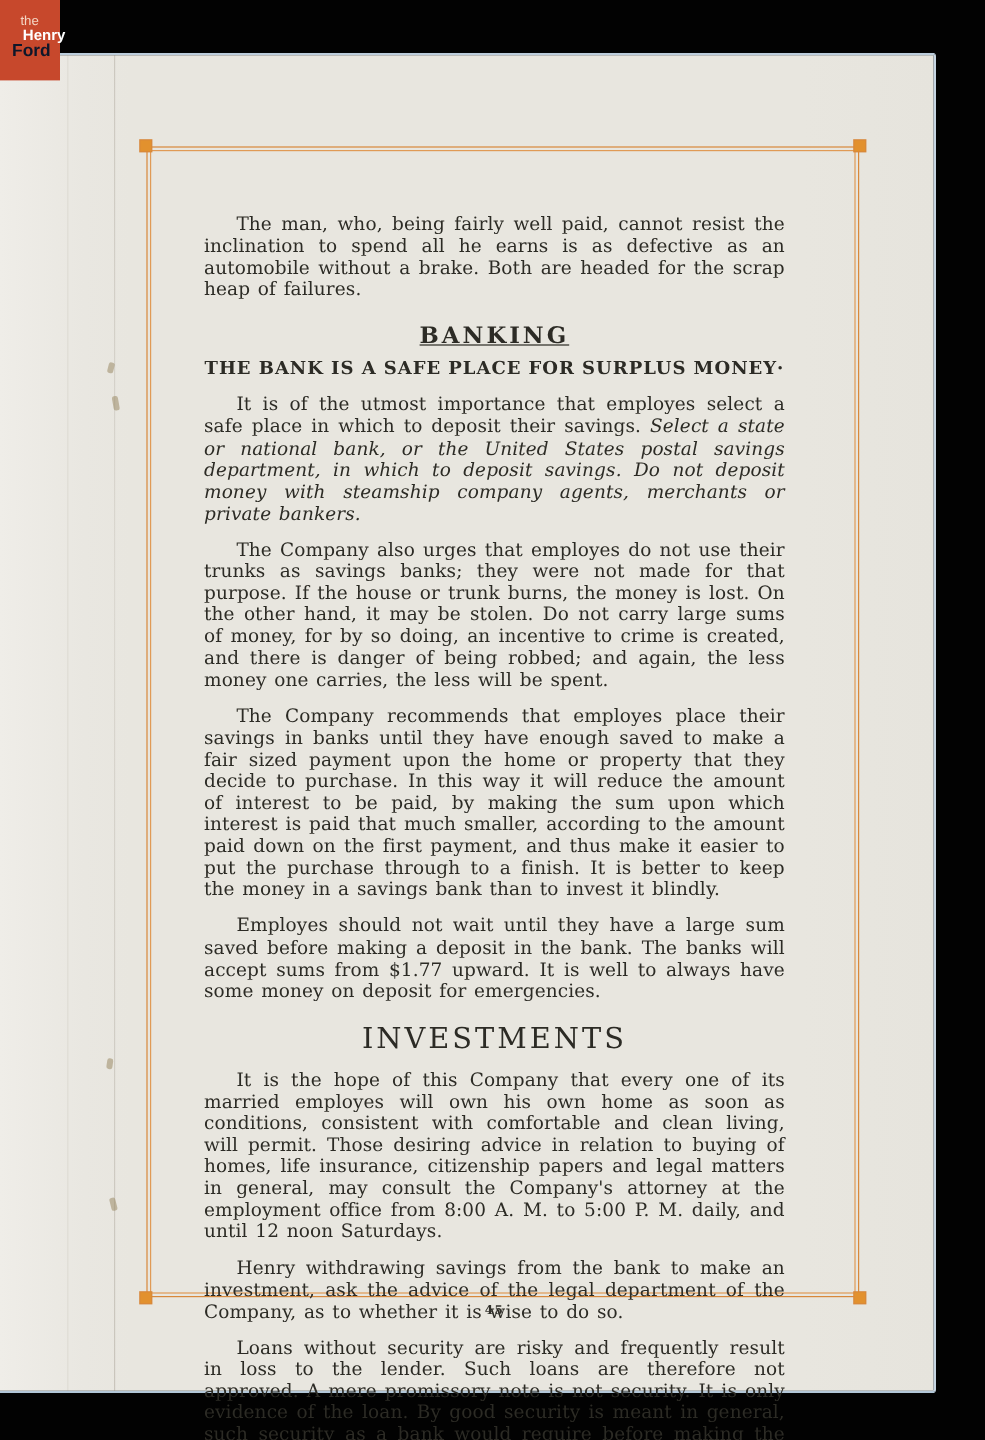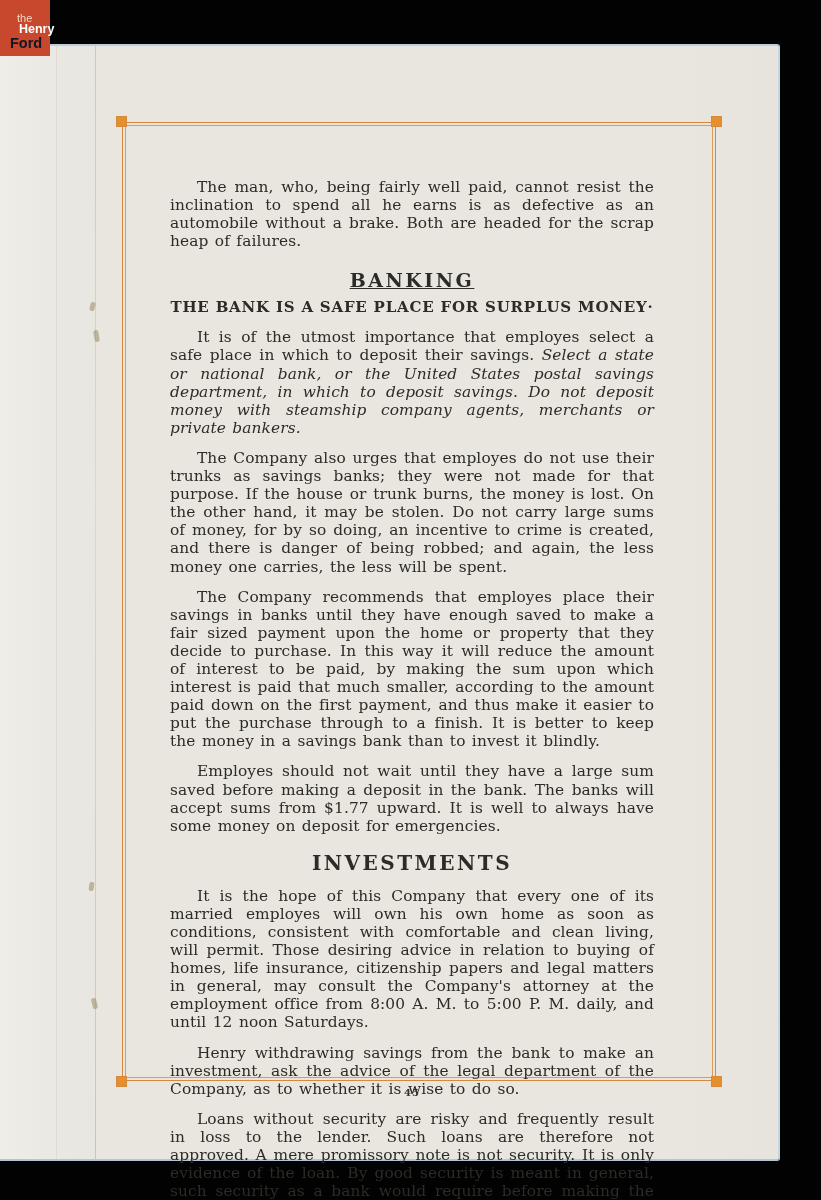--- a/index.html
+++ b/index.html
@@ -28,25 +28,25 @@
   .corner.bl{left:-6px;bottom:-6px;}
   .corner.br{right:-6px;bottom:-6px;}
   
   .content{position:absolute;left:158px;top:120px;width:508px;color:#2c2b25;}
   .content p{margin:12px;font-size:15.4px;line-height:18.1px;text-align:justify;
              text-indent:27px;word-spacing:.09em;letter-spacing:.1px;}
   .italic{font-style:italic;}
   h2,h3{margin:0;text-align:center;color:#2c2b25;font-family:"DejaVu Serif", serif;}
   h2.banking{font-size:19px;font-weight:700;letter-spacing:2.5px;margin:19px 0 7px;text-decoration:underline;}
   h3.bank-sub{font-size:15px;font-weight:700;letter-spacing:.8px;margin:0 0 8px;}
-  h2.investments{font-size:20px;font-weight:700;letter-spacing:2.5px;margin:16px 0 8px;}
+  h2.investments{font-size:24px;font-weight:400;letter-spacing:2.5px;margin:16px 0 8px;}
   .page-number{position:absolute;left:158px;top:1041px;width:508px;text-align:center;
                font-size:10px;font-weight:700;color:#32312b;letter-spacing:1px;}
   
-  .logo{position:absolute;left:0;top:0;width:50px;height:56px;background:#c7482c;
+  .logo{position:absolute;left:0;top:0;width:50px;height:67px;background:#c7482c;
         font-family:"Liberation Sans", sans-serif;}
   .logo span{position:absolute;display:block;line-height:1;}
   .logo-the{left:17px;top:13px;font-size:11px;color:#f4d6c4;}
   .logo-henry{left:19px;top:23px;font-size:12.5px;font-weight:700;color:#ffffff;}
   .logo-ford{left:10px;top:36px;font-size:14.5px;font-weight:700;color:#0f172a;}
 </style>
 </head>
 <body>
 
 <div class="stage">

